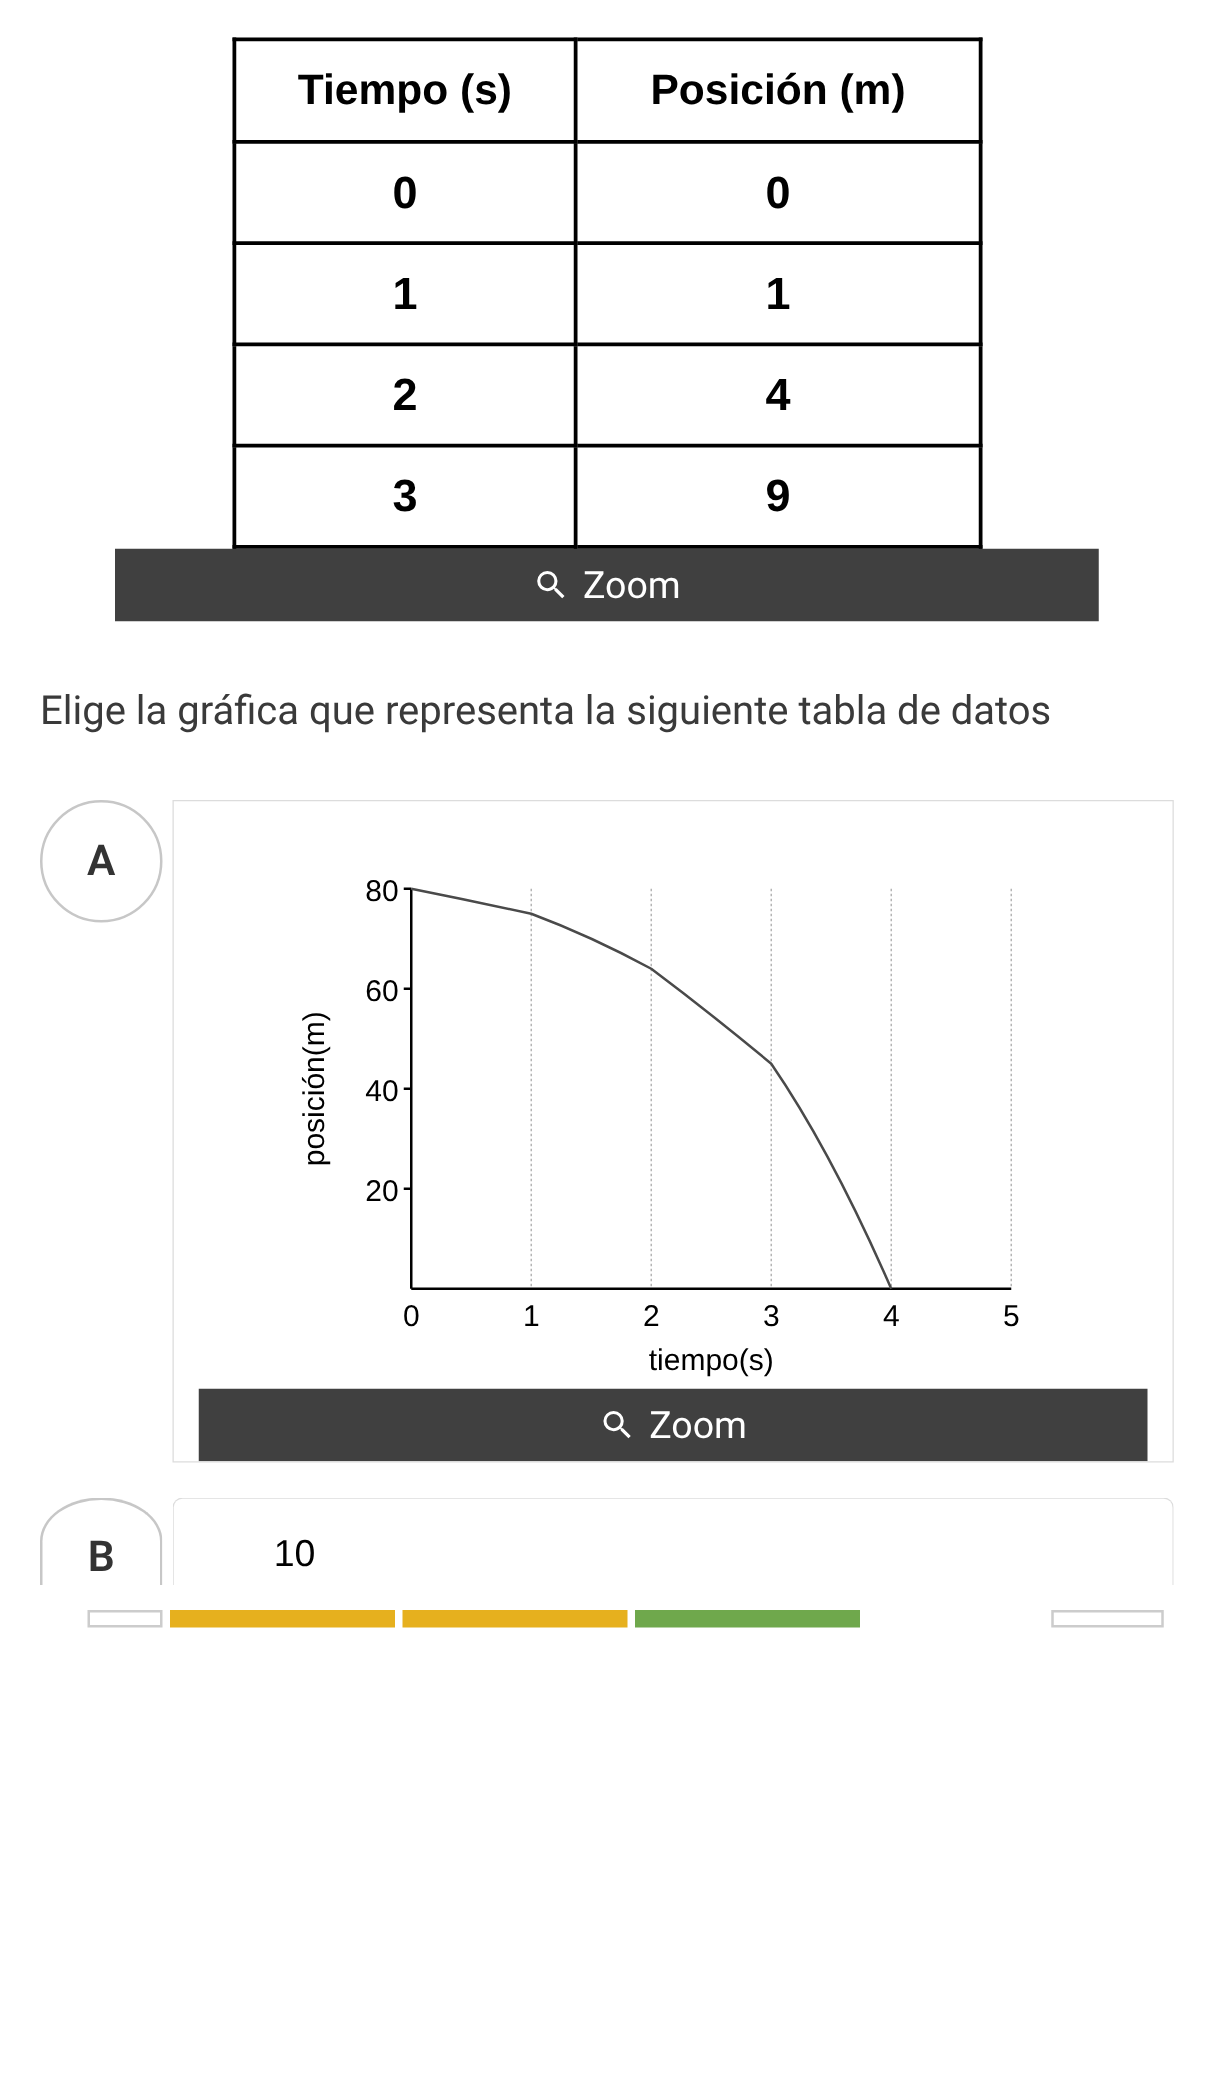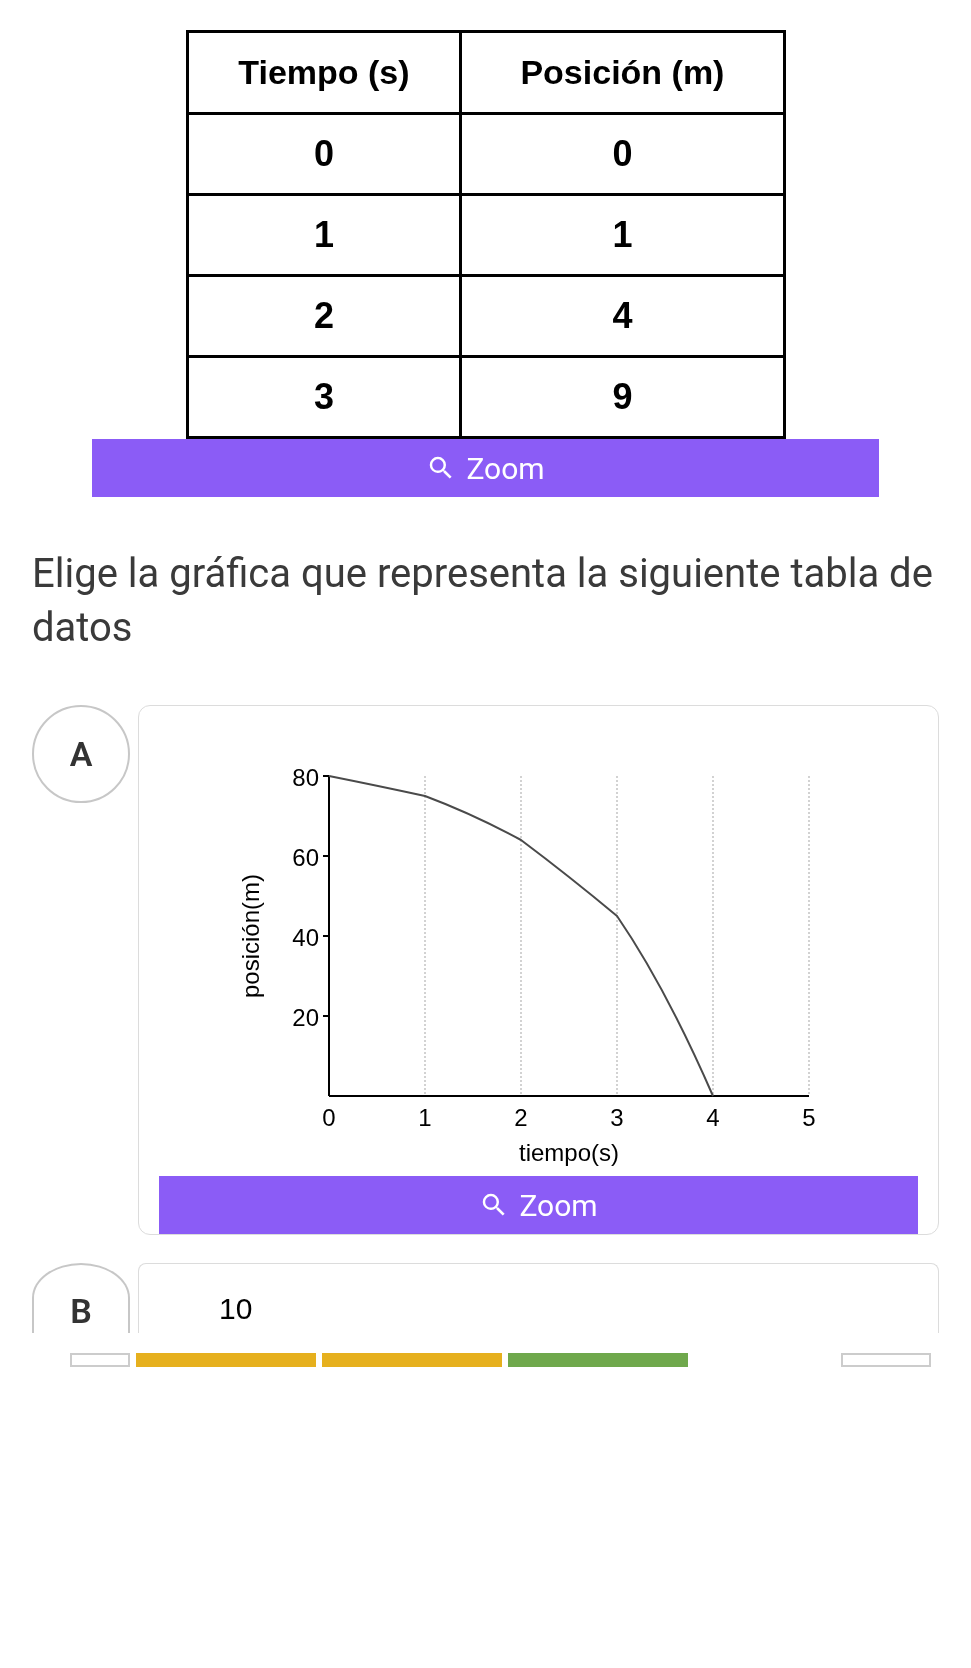--- a/index.html
+++ b/index.html
@@ -31,36 +31,36 @@
       padding: 18px 4px;
       color: #000;
       margin-left: 28px;
     }
     .data-table th {
       font-size: 34px;
       padding: 20px 4px;
     }
 
     .zoom-bar {
-      background: #8b5cf6;
+      background: #404040;
       color: #fff;
       height: 58px;
       display: flex;
       align-items: center;
       justify-content: center;
       gap: 10px;
       font-size: 30px;
       margin: 0 60px 0 60px;
       cursor: pointer;
     }
     .zoom-bar.inner { margin: 0 20px 0 20px; }
     .zoom-bar svg { width: 30px; height: 30px; fill: #fff; }
 
     .question-text {
-      font-size: 40px;
+      font-size: 32px;
       color: #3a3a3a;
       margin: 50px 0 50px 0;
       line-height: 1.35;
     }
 
     .option-row {
       display: flex;
       align-items: flex-start;
       gap: 8px;
       margin-bottom: 28px;
@@ -76,21 +76,21 @@
       font-size: 34px;
       font-weight: 600;
       color: #333;
       flex-shrink: 0;
       background: #fff;
       cursor: pointer;
     }
     .option-card {
       flex: 1;
       border: 1px solid #dcdcdc;
-      border-radius: 12px;
+      border-radius: 0;
       overflow: hidden;
       background: #fff;
     }
     .chart-area {
       padding: 30px 20px 0 20px;
       display: flex;
       justify-content: center;
     }
     .chart-svg { width: 620px; height: 440px; }
     .axis-line { stroke: #000; stroke-width: 2; fill: none; }

